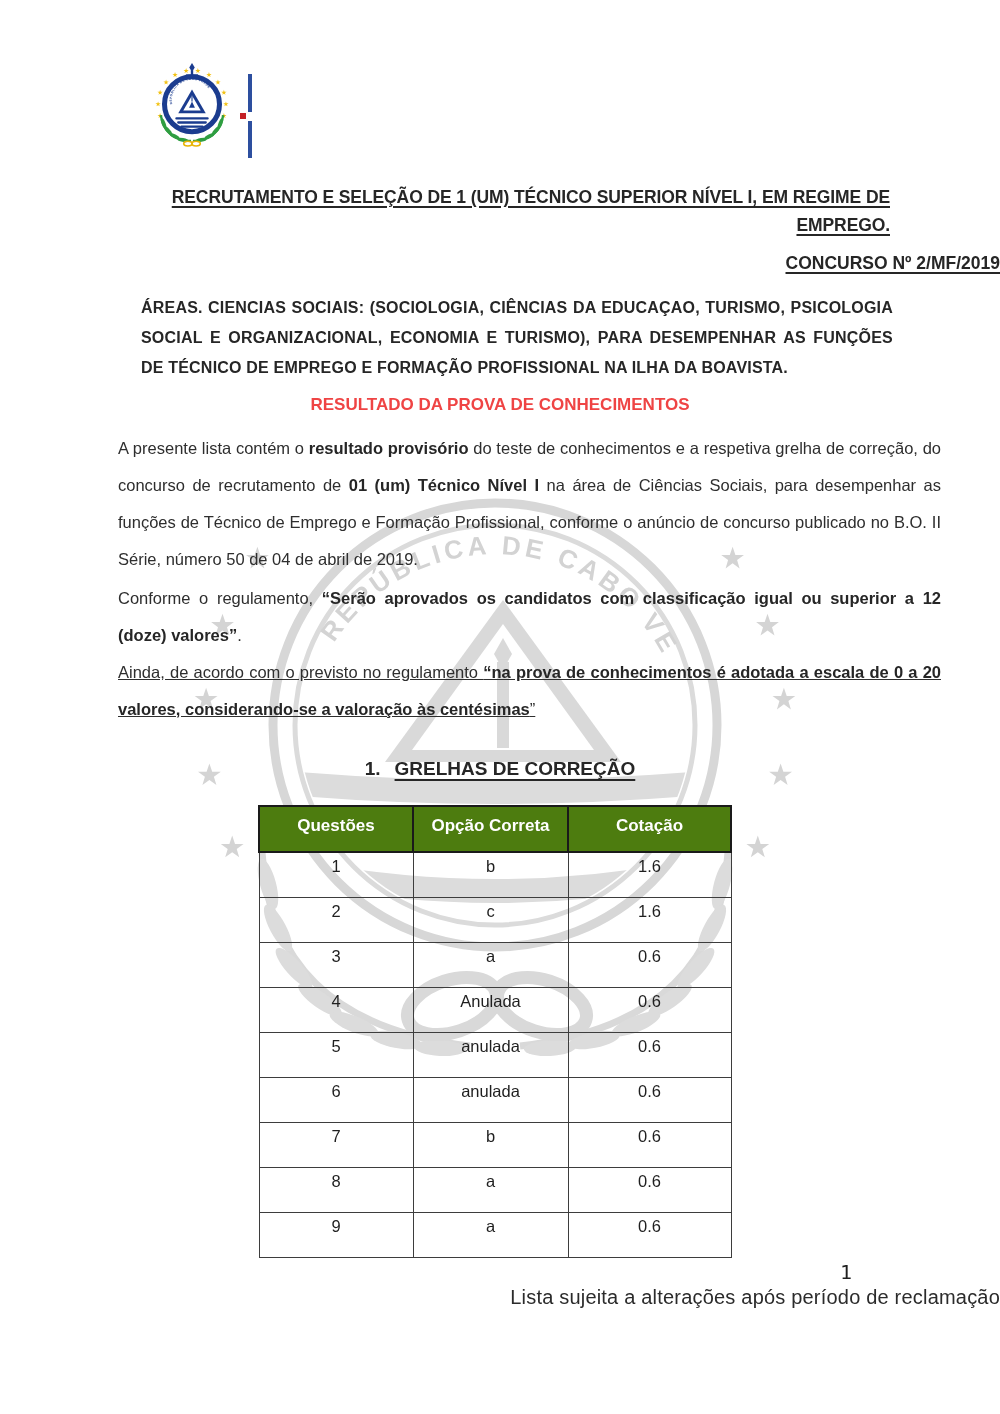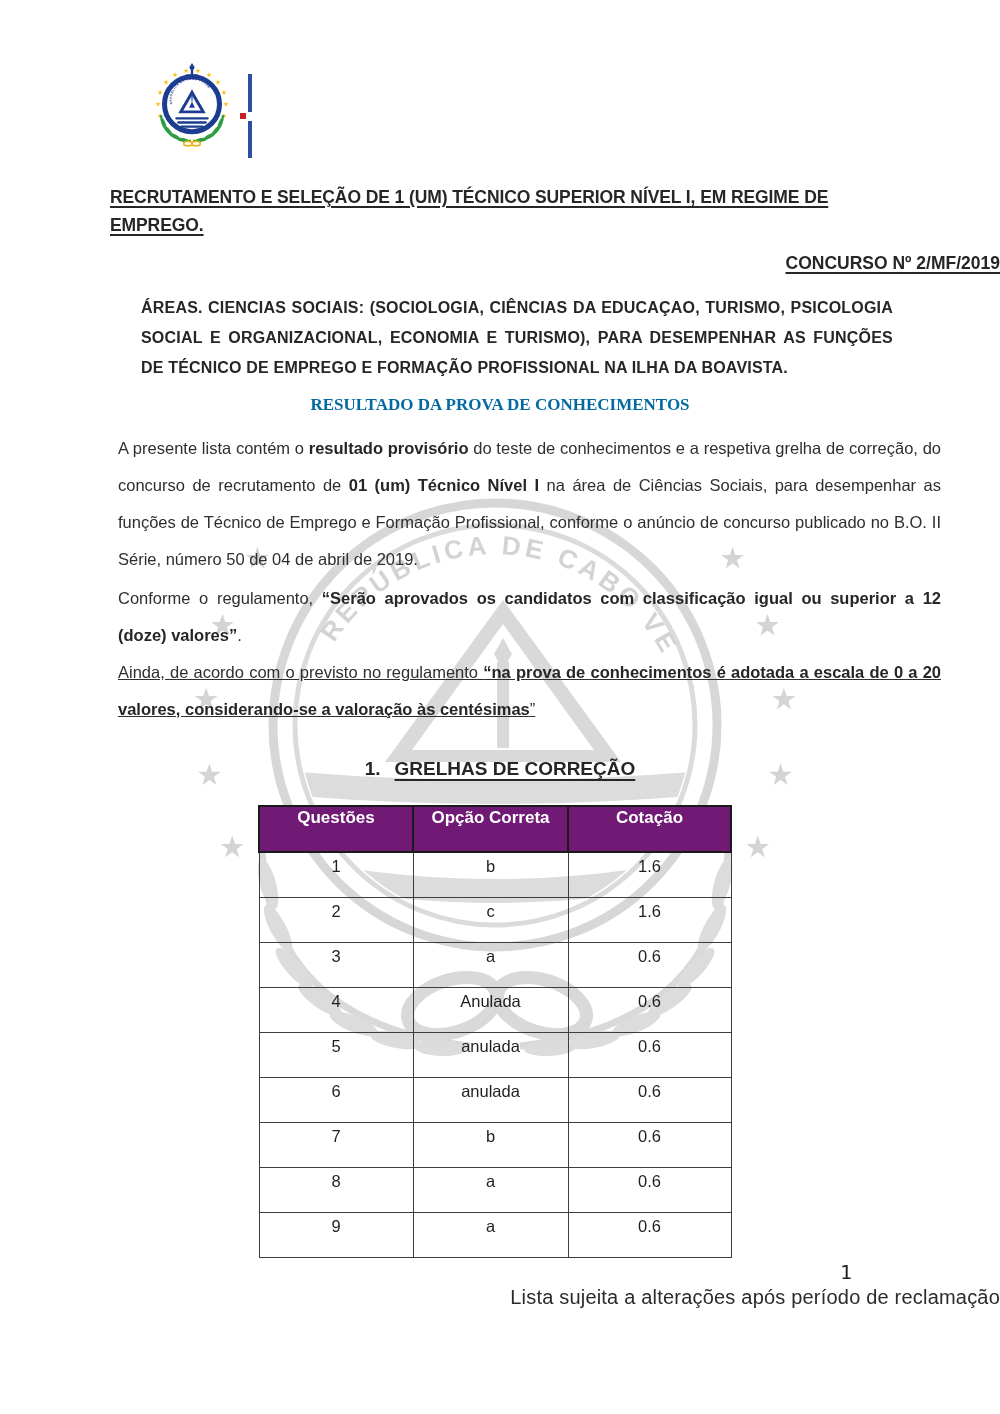--- a/index.html
+++ b/index.html
@@ -20,38 +20,38 @@
   .logo-bar { position:relative; width:4px; margin-left:10px; margin-top:12px; height:84px;
               display:flex; flex-direction:column; }
   .logo-bar .seg { width:4px; background:#2d4f9f; flex:1; }
   .logo-bar .seg.top { margin-bottom:9px; }
   .logo-bar .dot { position:absolute; left:-8px; top:39px; width:6px; height:6px; background:#c42127; }
   .logo-text { margin-left:8px; margin-top:8px; font-weight:bold; font-size:29px; line-height:36px;
                color:#3b3b3b; letter-spacing:-0.3px; }
 
   
   .title {
-    position:absolute; left:110px; top:183px; width:780px; text-align:left;
+    position:absolute; left:110px; top:183px; width:780px; text-align:right;
     font-size:17.5px; font-weight:bold; color:#262626; line-height:28px;
     text-decoration:underline; text-underline-offset:3px; text-decoration-thickness:2px;
     letter-spacing:-0.1px;
   }
   .concurso {
     position:absolute; left:0; top:253px; width:1000px; text-align:right;
     font-size:17.5px; font-weight:bold; color:#262626;
     text-decoration:underline; text-underline-offset:3px; text-decoration-thickness:2px;
   }
   .areas {
     position:absolute; left:141px; top:293px; width:752px;
     font-size:16px; font-weight:bold; color:#262626; line-height:30px;
     text-align:justify; letter-spacing:0.2px;
   }
   .resultado {
     position:absolute; left:0; top:395px; width:1000px; text-align:center;
-    font-size:17px; font-weight:bold; color:#0369a1;font-family:Liberation Serif, serif;
+    font-size:17px; font-weight:bold; color:#ef4444;
   }
 
   
   .body-par {
     position:absolute; left:118px; width:823px;
     font-size:16.5px; line-height:37px; text-align:justify; color:#2e2e2e;
   }
   .p1 { top:430px; }
   .p2 { top:580px; }
   .p3 { top:654px;text-decoration:underline; }
@@ -63,22 +63,22 @@
     font-size:19px; font-weight:bold; color:#262626;
   }
   .section-heading .num { margin-right:14px; }
   .section-heading .ttl { text-decoration:underline; text-underline-offset:4px; text-decoration-thickness:2px; }
 
   
   .grelha { position:absolute; left:258px; top:805px; border-collapse:collapse; table-layout:fixed; }
   .grelha th, .grelha td { border:1.5px solid #3d3d3d; }
   .grelha thead th {
     border:2.5px solid #1a1a1a;
-    background:#701a75; color:#ffffff; font-weight:bold; font-size:17px;
-    height:46px; vertical-align:top; padding-top:1px; text-align:center;
+    background:#4d7c0f; color:#ffffff; font-weight:bold; font-size:17px;
+    height:46px; vertical-align:top; padding-top:9px; text-align:center;
   }
   .grelha td {
     height:45px; vertical-align:top; padding-top:4px; text-align:center;
     font-size:16.5px; color:#1f1f1f;
   }
   .c1 { width:154px; } .c2 { width:155px; } .c3 { width:163px; }
 
   
   .pagenum { position:absolute; left:840px; top:1260px; width:30px;
              font-family:"DejaVu Sans Mono", monospace; font-size:20px; color:#1f1f1f; }

